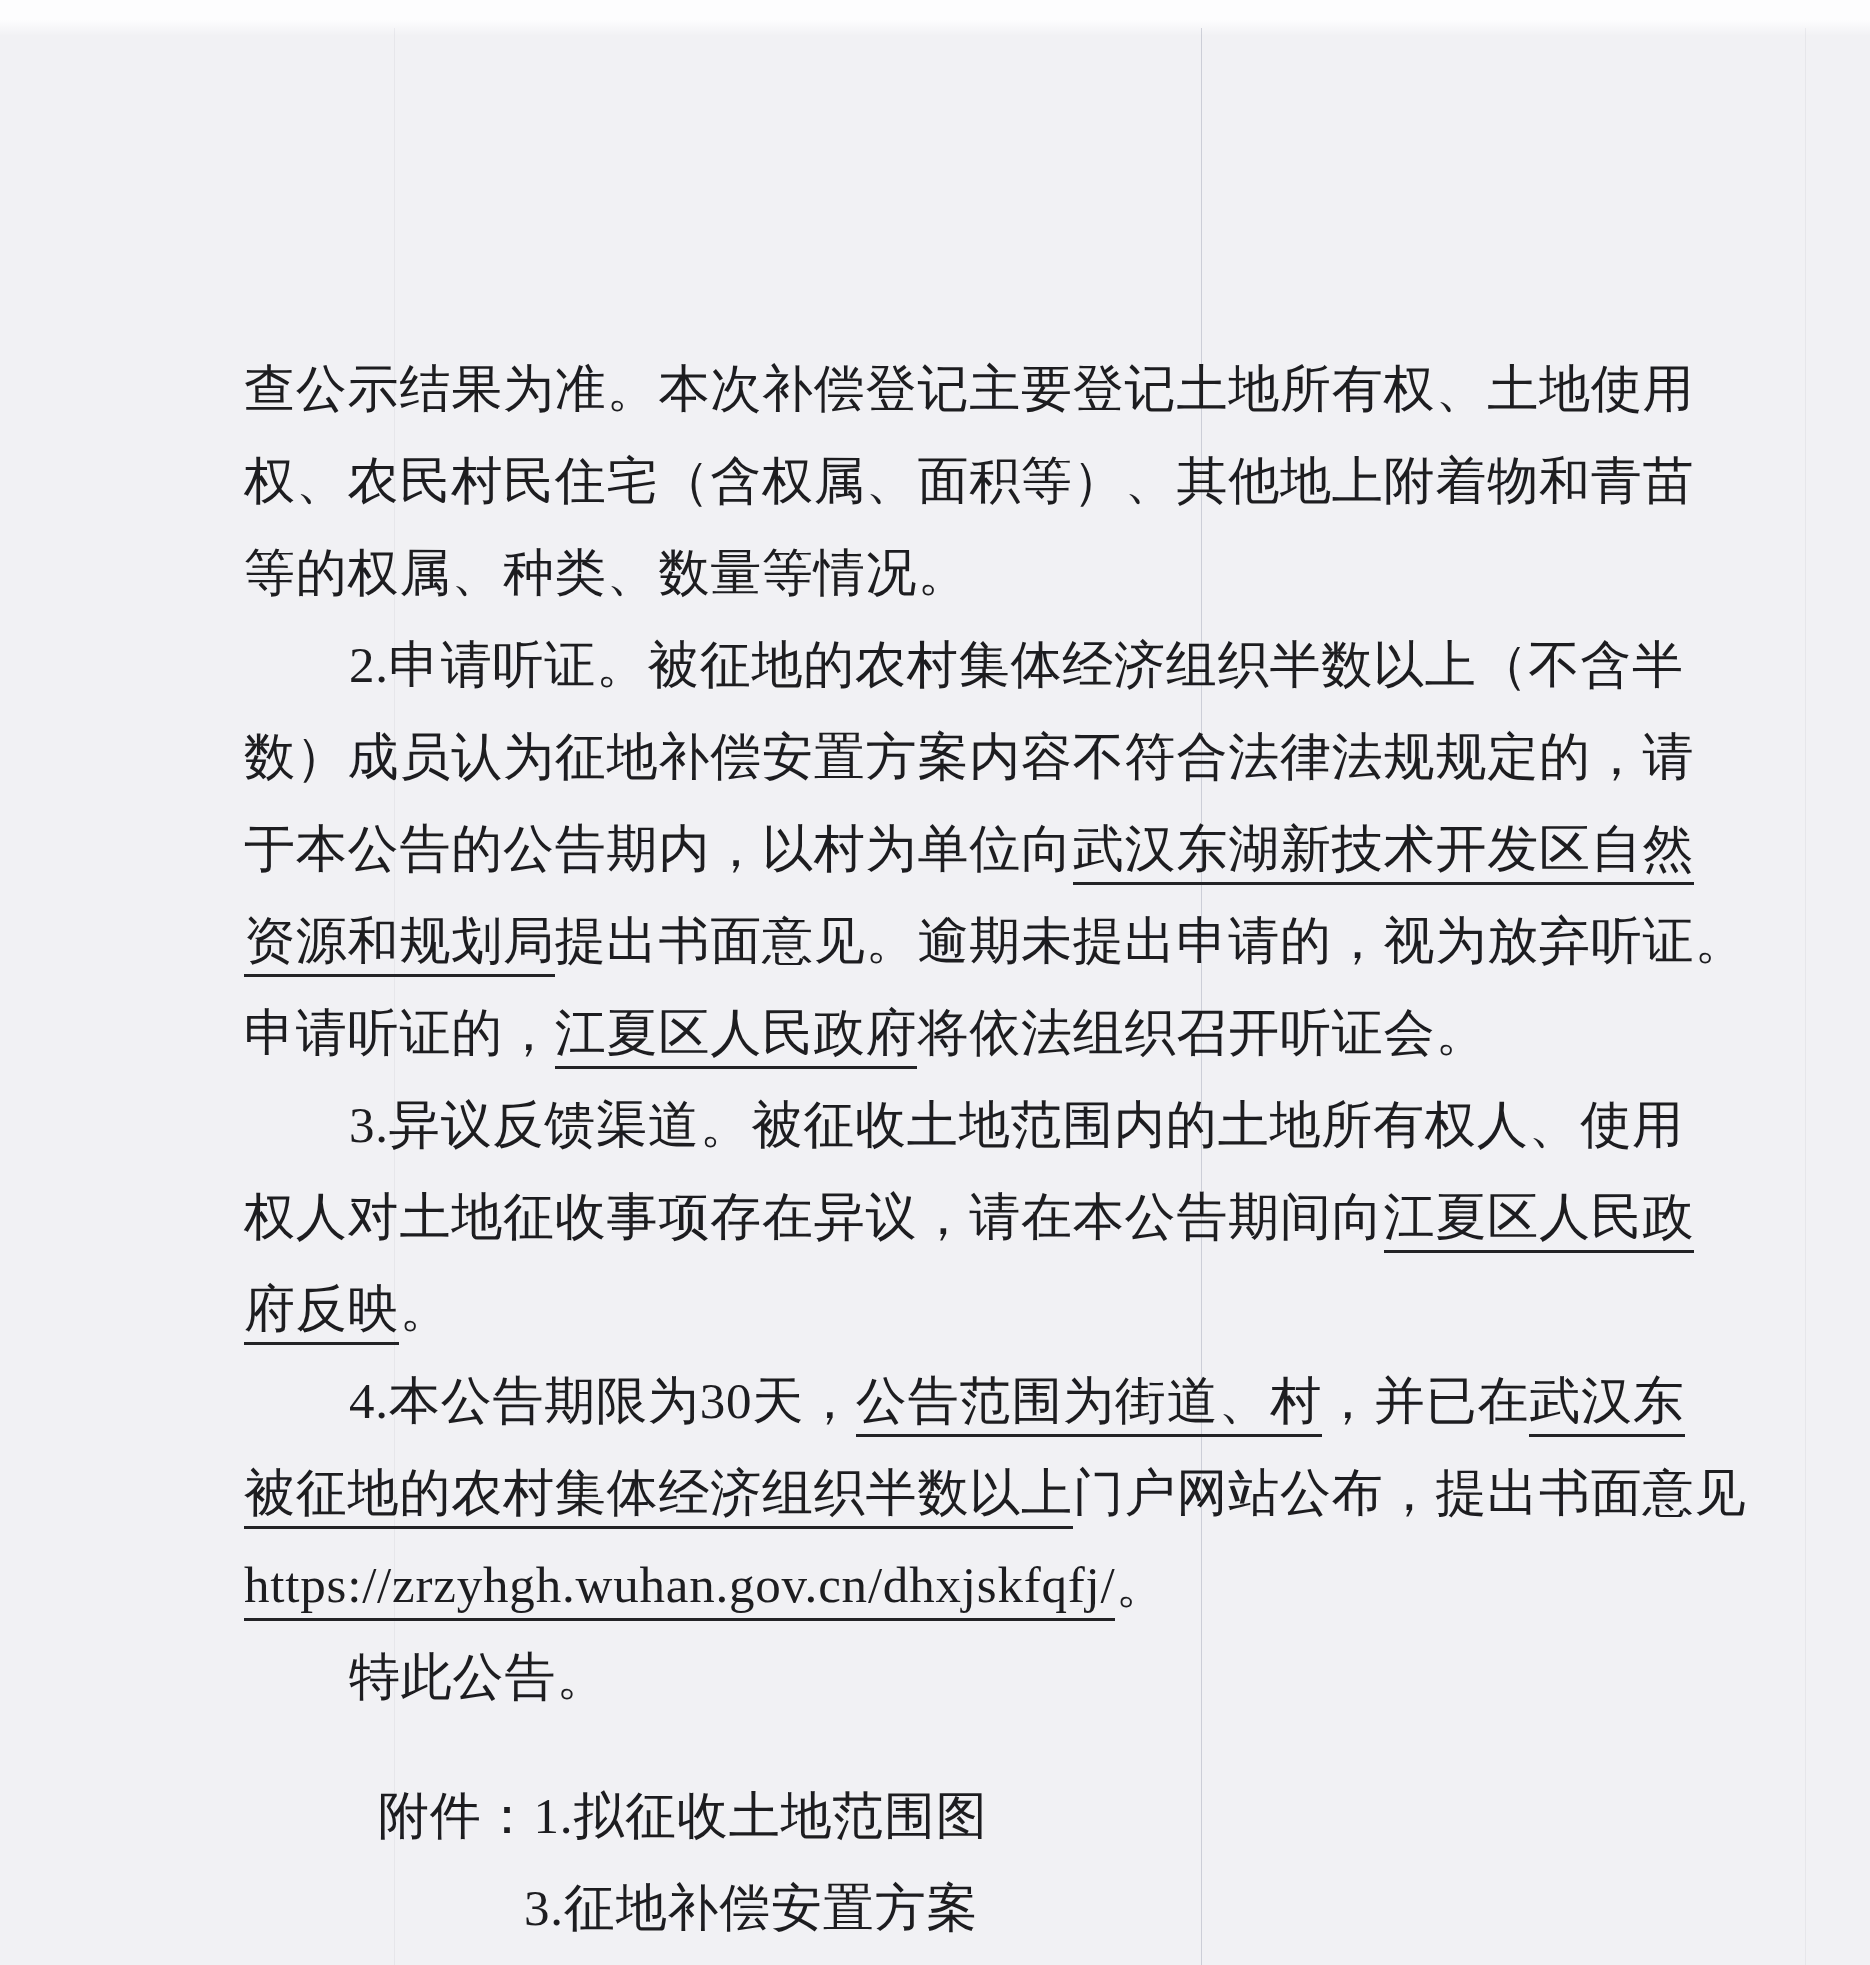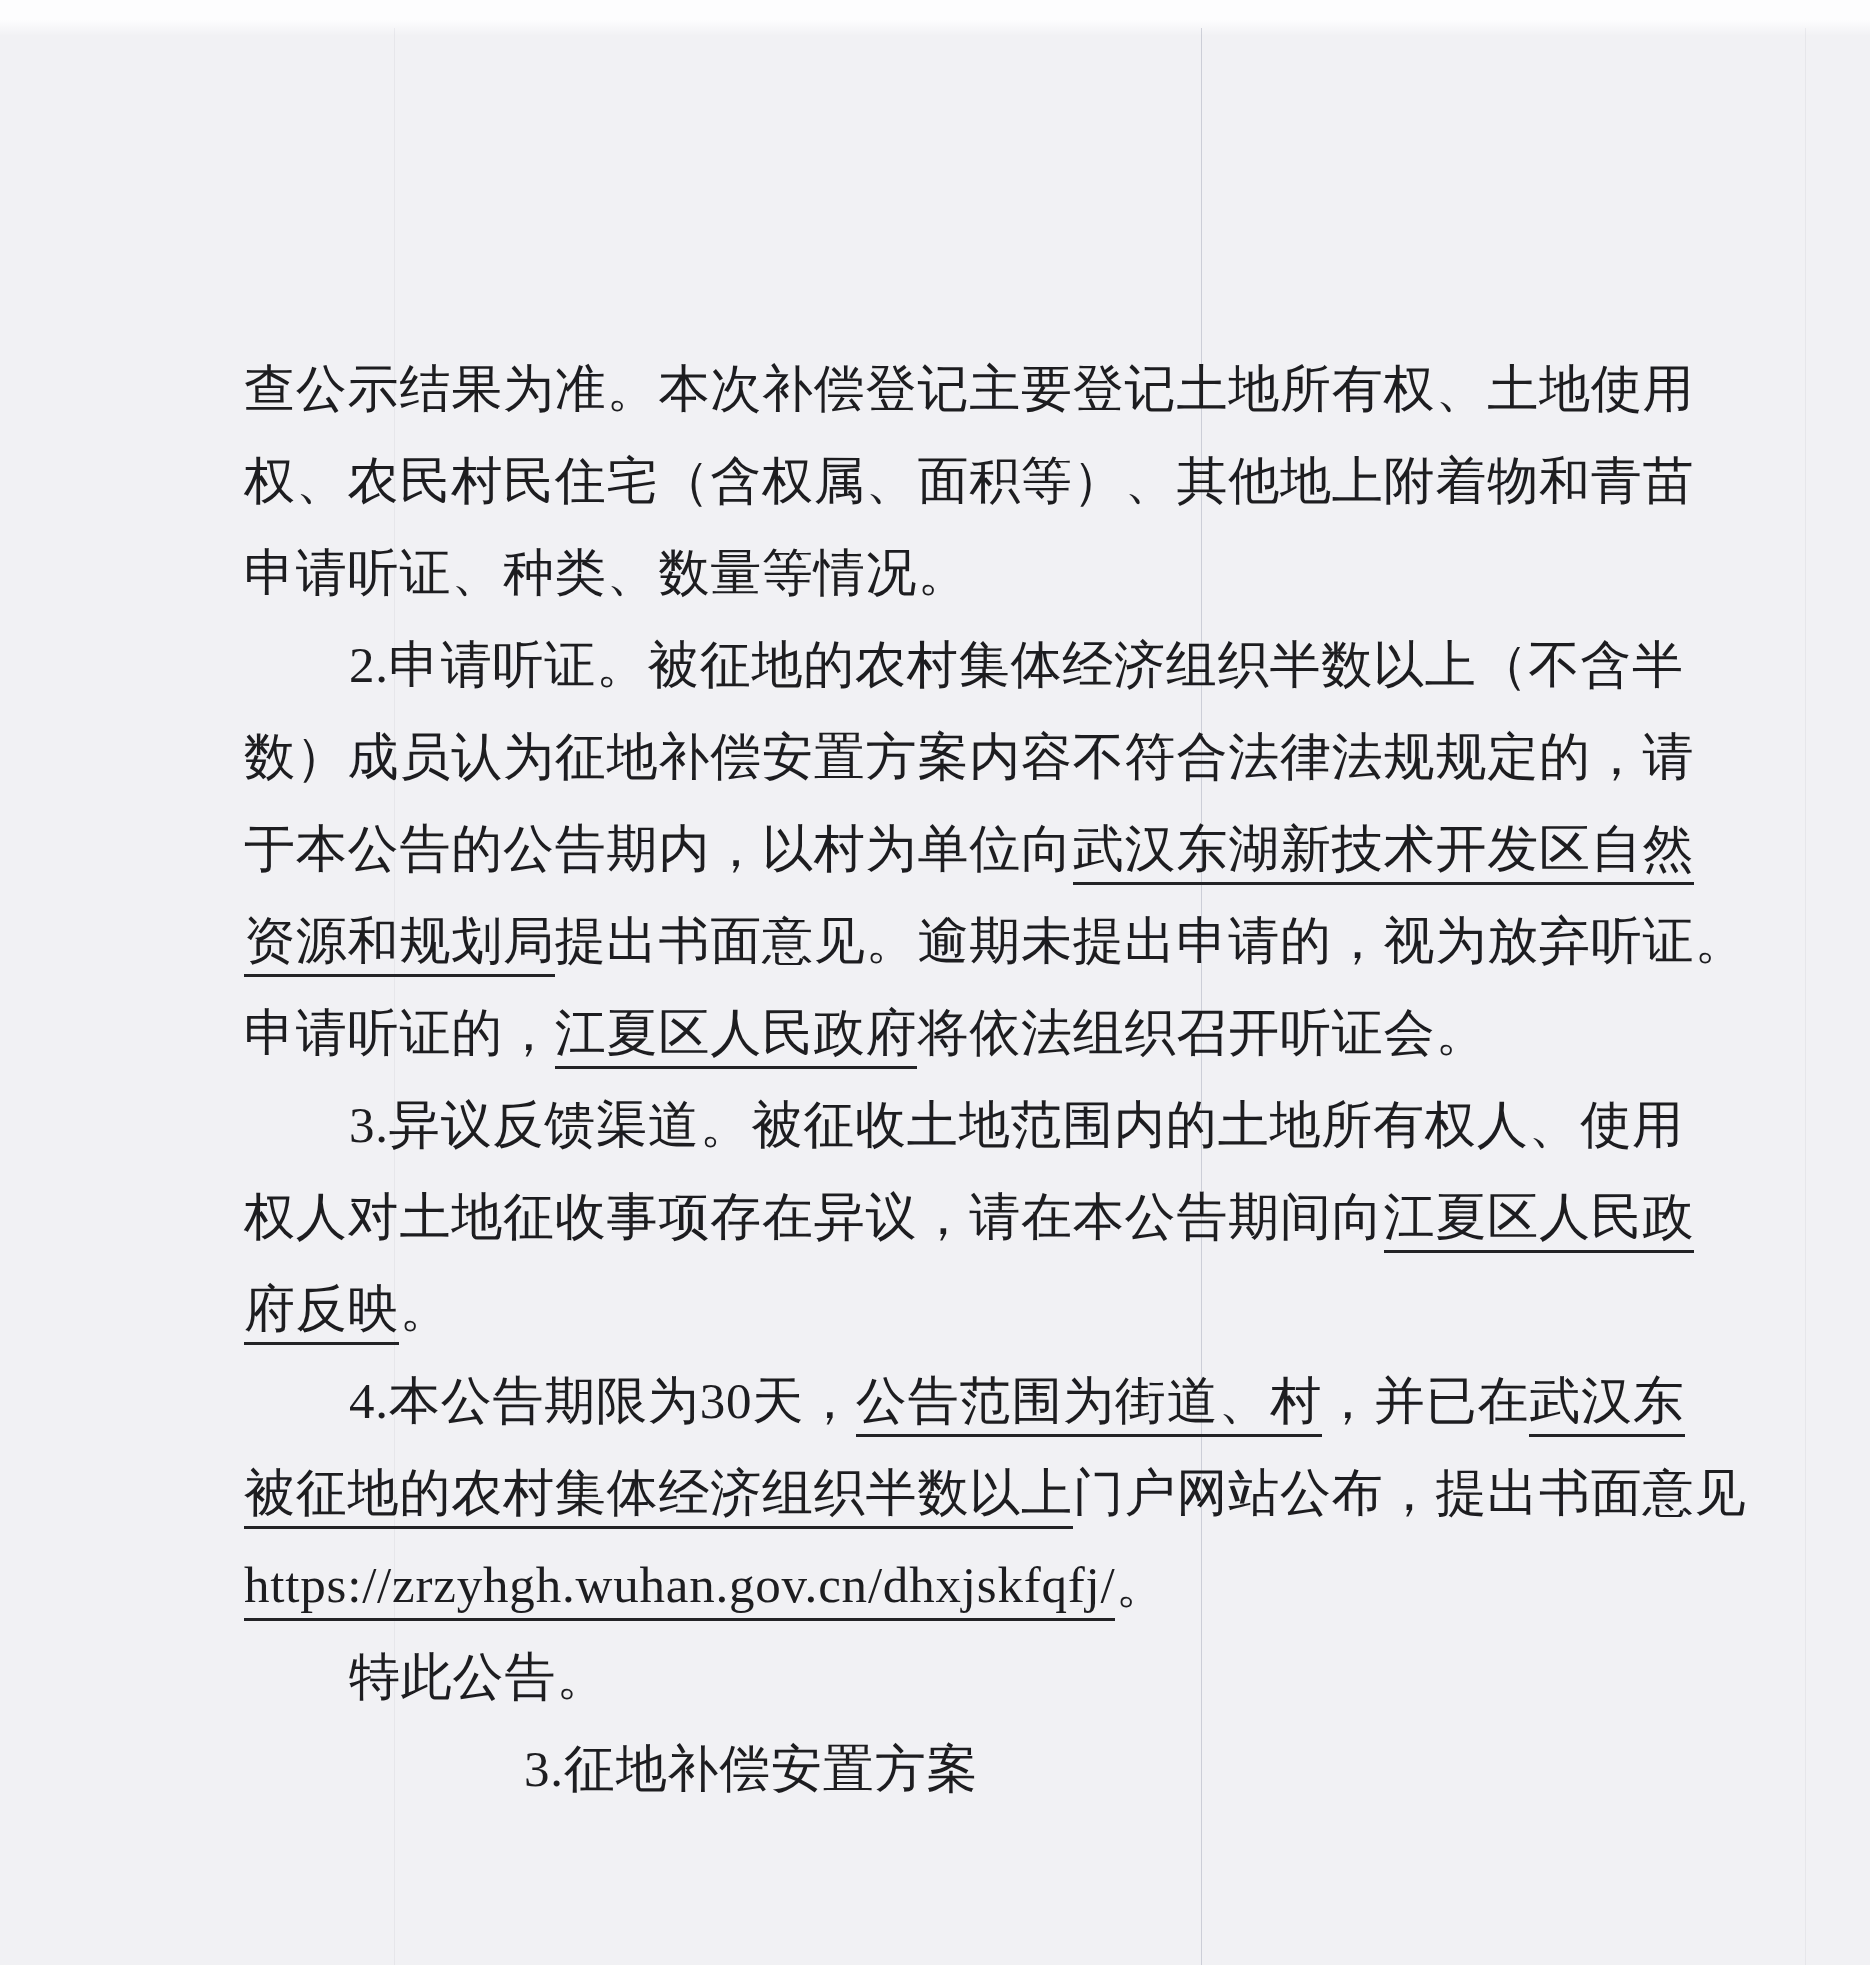--- a/index.html
+++ b/index.html
@@ -40,31 +40,32 @@
 
   <div class="band-top"></div>
 
   <div class="scanline main"></div>
   <div class="scanline faint1"></div>
   <div class="scanline faint2"></div>
 
   <div class="text-block">
     <div class="line"><span>查公示结果为准。本次补偿登记主要登记土地所有权、土地使用</span></div>
     <div class="line"><span>权、农民村民住宅（含权属、面积等）、其他地上附着物和青苗</span></div>
-    <div class="line"><span>申请听证、种类、数量等情况。</span></div>
+    <div class="line"><span>等的权属、种类、数量等情况。</span></div>
     <div class="line ind2"><span>2.申请听证。被征地的农村集体经济组织半数以上（不含半</span></div>
     <div class="line"><span>数）成员认为征地补偿安置方案内容不符合法律法规规定的，请</span></div>
     <div class="line"><span>于本公告的公告期内，以村为单位向</span><span class="u">武汉东湖新技术开发区自然</span></div>
     <div class="line"><span class="u">资源和规划局</span><span>提出书面意见。逾期未提出申请的，视为放弃听证。</span></div>
     <div class="line"><span>申请听证的，</span><span class="u">江夏区人民政府</span><span>将依法组织召开听证会。</span></div>
     <div class="line ind2"><span>3.异议反馈渠道。被征收土地范围内的土地所有权人、使用</span></div>
     <div class="line"><span>权人对土地征收事项存在异议，请在本公告期间向</span><span class="u">江夏区人民政</span></div>
     <div class="line"><span class="u">府反映</span><span>。</span></div>
     <div class="line ind2"><span>4.本公告期限为30天，</span><span class="u">公告范围为街道、村</span><span>，并已在</span><span class="u">武汉东</span></div>
     <div class="line"><span class="u">被征地的农村集体经济组织半数以上</span><span>门户网站公布，提出书面意见</span></div>
     <div class="line"><span class="u">https://zrzyhgh.wuhan.gov.cn/dhxjskfqfj/</span><span>。</span></div>
     <div class="line ind2"><span>特此公告。</span></div>
 
+    <div class="line attach-first"><span>附件：</span><span>1.拟征收土地范围图</span></div>
     <div class="line attach-sub"><span>3.征地补偿安置方案</span></div>
   </div>
 
 </div>
 
 
 </body></html>

